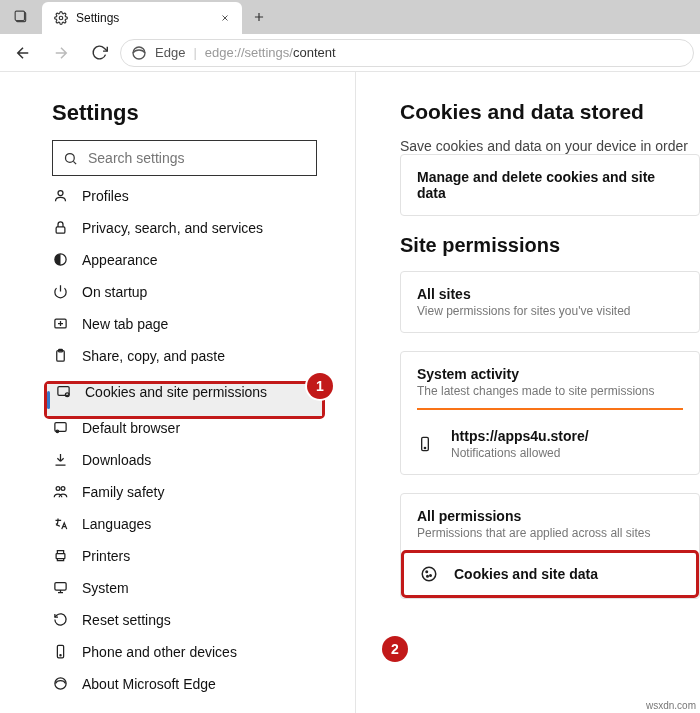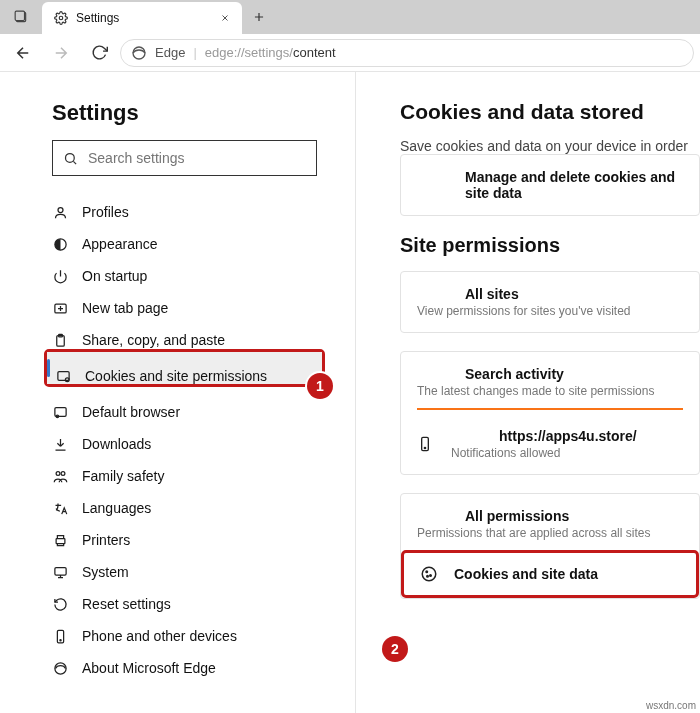--- a/index.html
+++ b/index.html
@@ -23,31 +23,31 @@
 .addr .path-norm { color:#333; }
 
 
 .main { flex:1; display:flex; overflow:hidden; }
 .sidebar { width:356px; border-right:1px solid #e5e5e5; padding:28px 18px 10px 44px; }
 .sidebar h1 { font-size:22px; font-weight:600; margin-bottom:14px; margin-left:8px; }
 .search { display:flex; align-items:center; gap:10px; border:1px solid #333; height:36px; padding:0 10px; margin:0 20px 12px 8px; }
 .search input { border:none; outline:none; flex:1; font-size:14px; background:transparent; }
 
 .navlist { display:flex; flex-direction:column; }
-.navitem { position:relative; display:flex; align-items:flex-end; gap:14px; height:32px; padding:0 8px; font-size:14px; }
+.navitem { position:relative; display:flex; align-items:flex-start; gap:14px; height:32px; padding:0 8px; font-size:14px; }
 .navitem .ic { width:16px; display:flex; justify-content:center; color:#222; }
 .navitem.active::before { content:""; position:absolute; left:0; top:7px; bottom:7px; width:3px; background:#3478c9; border-radius:2px; }
 .navitem.active { background:#eee; }
 .callout1 { border:3px solid #c21919; border-radius:5px; margin:1px 12px 1px 0; }
 
 .content { flex:1; padding:28px 0 10px 44px; overflow:hidden; }
 .content h2 { font-size:21px; font-weight:600; margin-bottom:14px; }
 .content p.sub { font-size:14px; color:#444; }
 .card { background:#fff; border:1px solid #e2e2e2; border-radius:4px; padding:14px 16px; margin-bottom:18px; font-size:14px; }
-.card .title { font-weight:600;margin-left:48px; }
+.card .title { font-weight:600; }
 .card .desc { font-size:12px; color:#777; margin-top:2px; }
 .section-h { font-size:20px; font-weight:600; margin:18px 0 14px 0; }
 .activity-item { display:flex; align-items:center; gap:18px; border-top:2px solid #f97316; margin-top:10px; padding-top:18px; }
 .permrow { display:flex; align-items:center; gap:16px; }
 .callout2 { border:3px solid #c21919; border-radius:5px; }
 
 .stepnum { position:absolute; width:26px; height:26px; border-radius:50%; background:#c21919; color:#fff; font-weight:700; display:flex; align-items:center; justify-content:center; font-size:14px; box-shadow:0 0 0 2px #fff; z-index:5; }
 #step1 { left:307px; top:373px; }
 #step2 { left:382px; top:636px; }
 
@@ -139,20 +139,29 @@
               <svg width="15" height="15" viewBox="0 0 24 24" fill="none" stroke="#222" stroke-width="2">
                 <circle cx="12" cy="8" r="4"></circle>
                 <path d="M4 21c0-4 4-6 8-6s8 2 8 6"></path>
               </svg>
             </span>
           <span>Profiles</span>
         </div>
         <div class="navitem">
           <span class="ic">
               <svg width="15" height="15" viewBox="0 0 24 24" fill="none" stroke="#222" stroke-width="2">
+                <rect x="5" y="11" width="14" height="10" rx="2"></rect>
+                <path d="M8 11V7a4 4 0 0 1 8 0v4"></path>
+              </svg>
+            </span>
+          <span>Privacy, search, and services</span>
+        </div>
+        <div class="navitem">
+          <span class="ic">
+              <svg width="15" height="15" viewBox="0 0 24 24" fill="none" stroke="#222" stroke-width="2">
                 <circle cx="12" cy="12" r="9"></circle>
                 <path d="M12 3a9 9 0 0 0 0 18z" fill="#222" stroke="none"></path>
               </svg>
             </span>
           <span>Appearance</span>
         </div>
         <div class="navitem">
           <span class="ic">
               <svg width="15" height="15" viewBox="0 0 24 24" fill="none" stroke="#222" stroke-width="2">
                 <path d="M18.36 6.64a9 9 0 1 1-12.73 0M12 2v10"></path>
@@ -281,21 +290,21 @@
       </div>
 
       <div class="section-h">Site permissions</div>
 
       <div class="card">
         <div class="title">All sites</div>
         <div class="desc">View permissions for sites you've visited</div>
       </div>
 
       <div class="card">
-        <div class="title">Search activity</div>
+        <div class="title">System activity</div>
         <div class="desc">The latest changes made to site permissions</div>
         <div class="activity-item">
           <span>
               <svg width="16" height="16" viewBox="0 0 24 24" fill="none" stroke="#222" stroke-width="2">
                 <rect x="7" y="2" width="10" height="20" rx="2"></rect>
                 <circle cx="12" cy="18" r="1"></circle>
               </svg>
             </span>
           <div>
             <div class="title" style="font-weight:600;font-size:14px">https://apps4u.store/</div>

